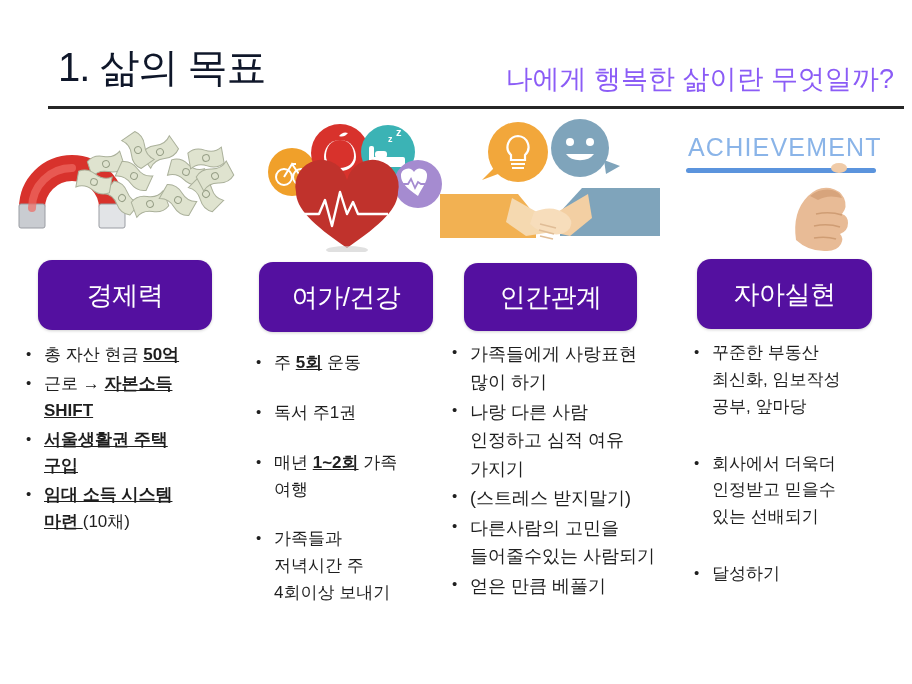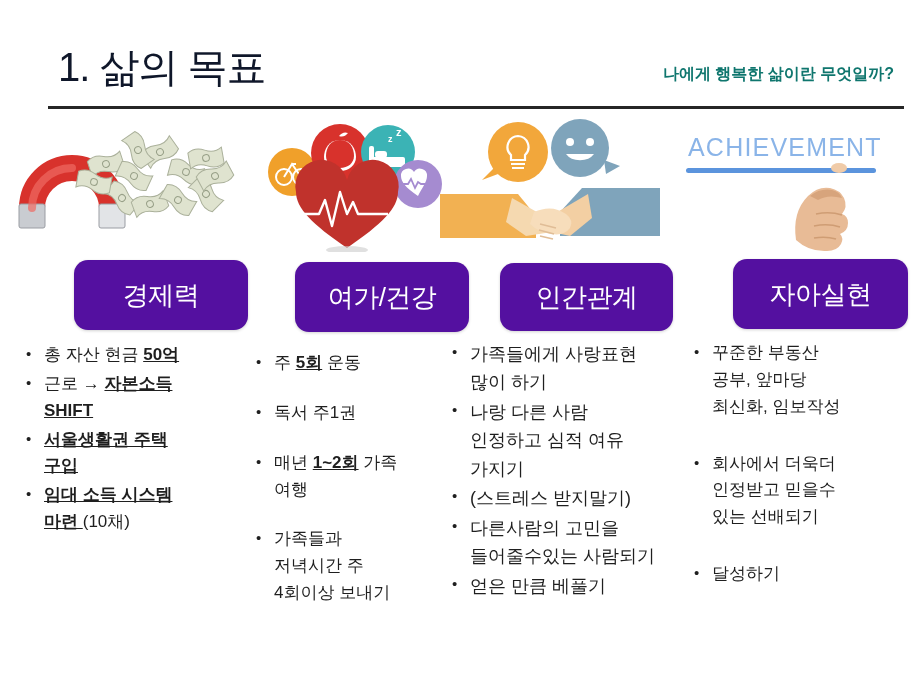--- a/index.html
+++ b/index.html
@@ -31,23 +31,23 @@
     font-weight: 400;
     letter-spacing: -1px;
     color: #0f172a;
     white-space: nowrap;
     line-height: 1;
   }
   #page-subtitle {
     position: absolute;
     right: 18px;
     top: 66px;
-    font-size: 16px;
-    font-weight: 700;
-    color: #0f766e;
+    font-size: 27px;
+    font-weight: 400;
+    color: #8b5cf6;
     white-space: nowrap;
     line-height: 1;
   }
   #title-rule {
     position: absolute;
     left: 48px;
     top: 106px;
     width: 856px;
     height: 3px;
     background: #262626;
@@ -87,21 +87,20 @@
     border-radius: 14px;
     background: #5410a0;
     color: #ffffff;
     display: flex;
     align-items: center;
     justify-content: center;
     font-size: 26px;
     font-weight: 400;
     letter-spacing: -0.5px;
     box-shadow: 0 1px 3px rgba(0,0,0,0.18);
-    margin-left: 36px;
   }
   .col-0 .pill { left: 28px;  top: 148px; width: 174px; height: 70px; }
   .col-1 .pill { left: 19px;  top: 150px; width: 174px; height: 70px; }
   .col-2 .pill { left: 24px;  top: 151px; width: 173px; height: 68px; }
   .col-3 .pill { left: 19px;  top: 147px; width: 175px; height: 70px; }
 
   
   .bullets {
     position: absolute;
     left: 0;
@@ -346,22 +345,22 @@
             <path d="M136,114 q14,-3 26,1"></path>
             <path d="M136,126 q12,-2 22,1"></path>
           </g>
           <ellipse cx="161" cy="56" rx="8" ry="5" fill="#f0cba8"></ellipse>
         </svg>
       </div>
       <div class="pill">자아실현</div>
       <ul class="bullets">
         <li class="bullet">
           <span class="line"><span class="r">꾸준한 부동산</span></span>
+          <span class="line"><span class="r">최신화, 임보작성</span></span>
           <span class="line"><span class="r">공부, 앞마당</span></span>
-          <span class="line"><span class="r">최신화, 임보작성</span></span>
         </li>
         <li class="bullet">
           <span class="line"><span class="r">회사에서 더욱더</span></span>
           <span class="line"><span class="r">인정받고 믿을수</span></span>
           <span class="line"><span class="r">있는 선배되기</span></span>
         </li>
         <li class="bullet">
           <span class="line"><span class="r">달성하기</span></span>
         </li>
       </ul>

